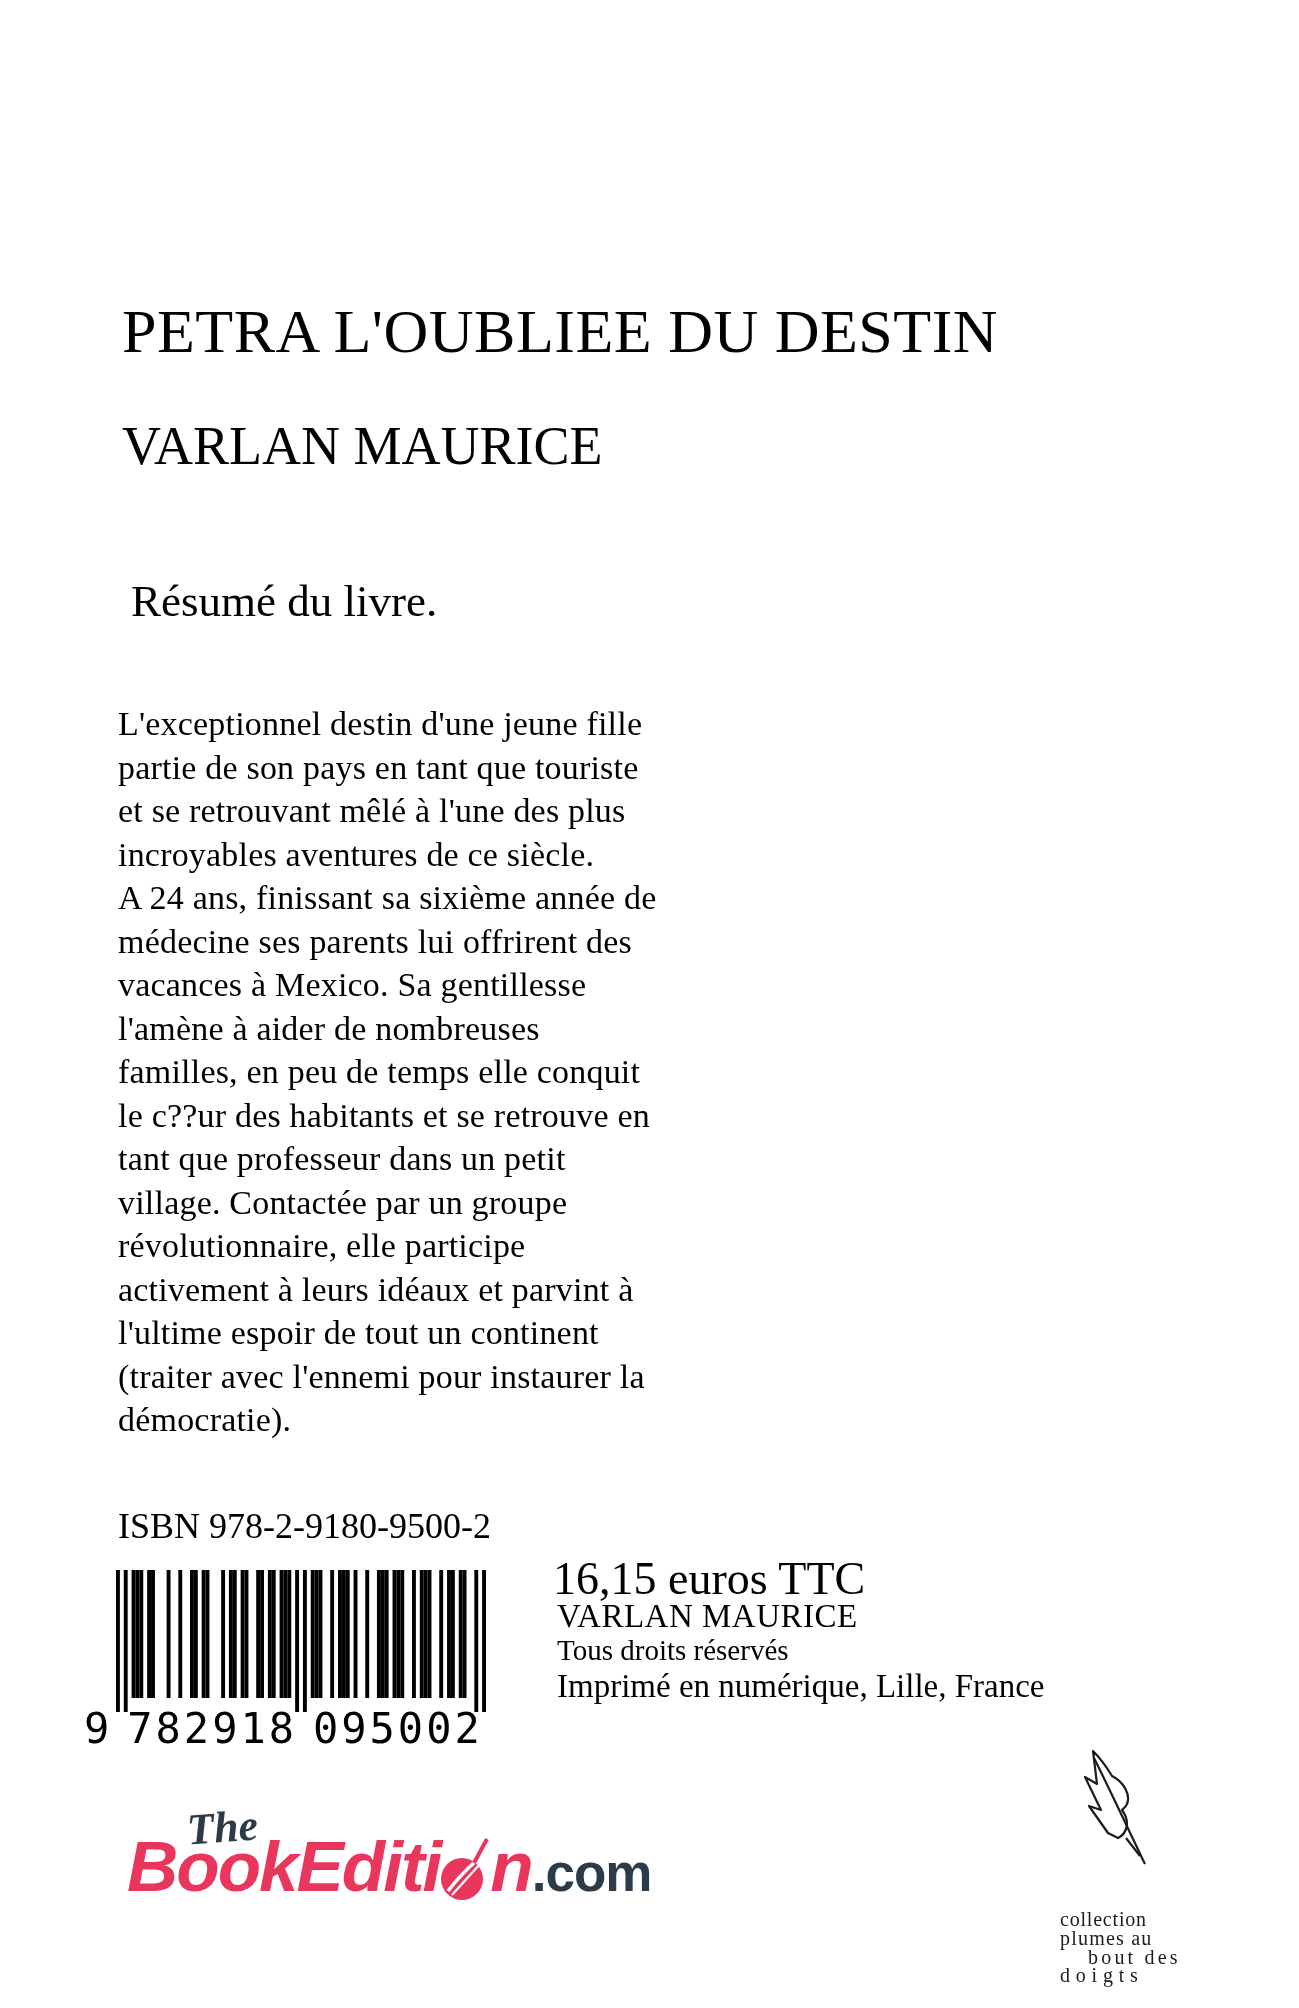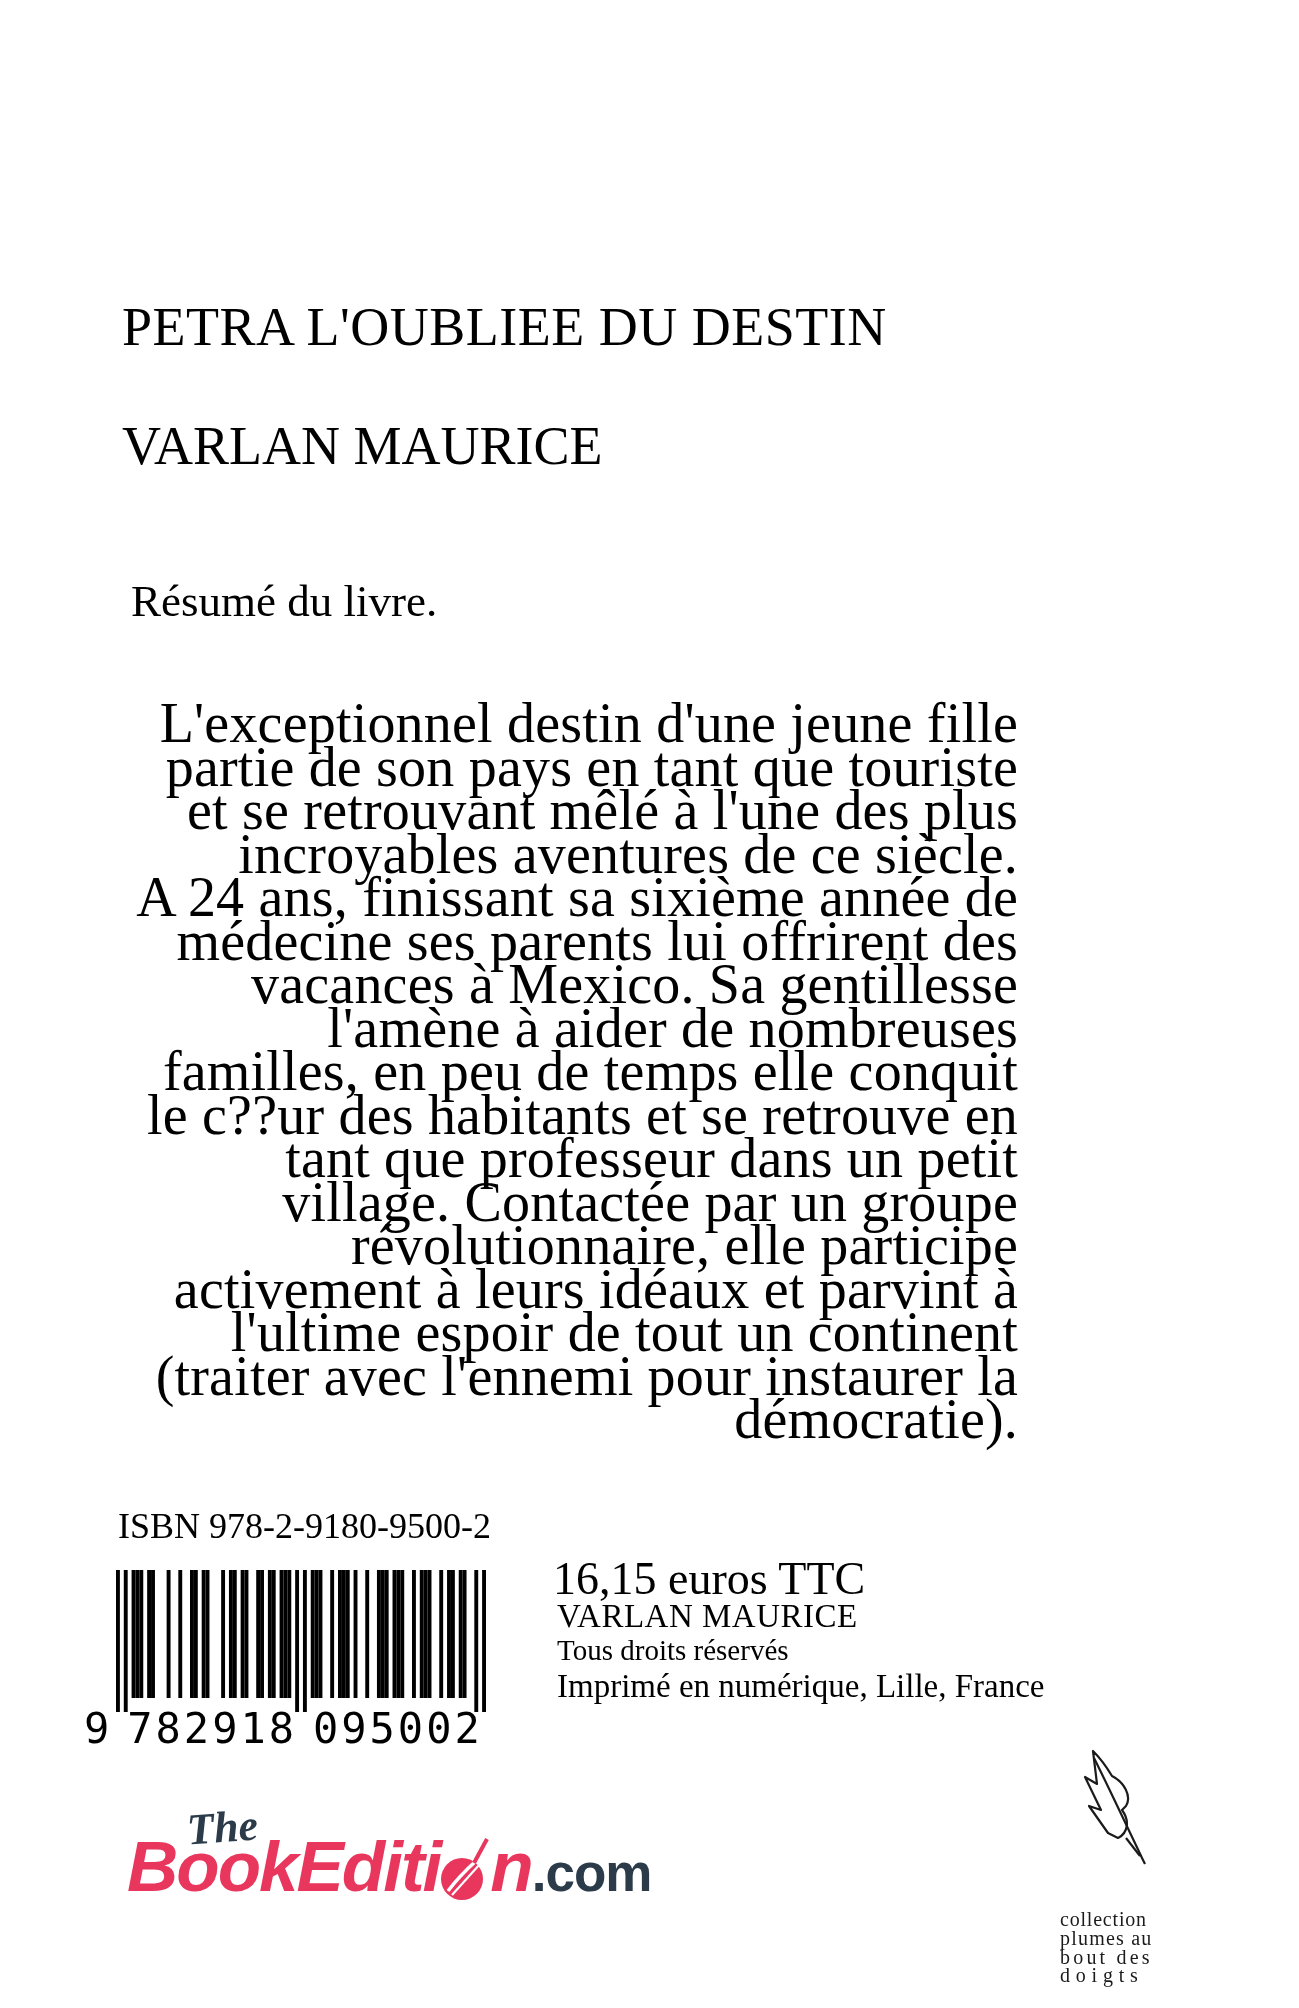--- a/index.html
+++ b/index.html
@@ -3,26 +3,26 @@
 <meta charset="utf-8">
 <style>
   html,body{margin:0;padding:0;}
   body{
     width:1299px;height:2008px;position:relative;overflow:hidden;
     background:#ffffff;color:#000;
     font-family:"Liberation Serif", serif;
   }
   .abs{position:absolute;}
 
-  #book-title{left:122px;top:296px;font-size:54px;letter-spacing:0.5px;white-space:nowrap;}
+  #book-title{left:122px;top:296px;font-size:62px;letter-spacing:0.5px;white-space:nowrap;}
   #book-author{left:122px;top:415px;font-size:54px;white-space:nowrap;}
   #resume-heading{left:131px;top:575px;font-size:45px;white-space:nowrap;}
   #book-description{
     left:118px;top:702px;width:900px;
-    font-size:56px;line-height:43.5px;white-space:pre-line;letter-spacing:0.2px;text-align:right;
+    font-size:34px;line-height:43.5px;white-space:pre-line;letter-spacing:0.2px;
   }
 
   #isbn-text{left:118px;top:1505px;font-size:36px;white-space:nowrap;}
   #barcode-svg{left:116px;top:1570px;}
   #barcode-svg rect{fill:#000;}
   #barcode-digits{
     left:84px;top:1704px;display:flex;align-items:flex-start;
     font-family:"DejaVu Sans Mono", monospace;font-size:42px;color:#000;
   }
   #barcode-digits .g0{margin-right:18px;}
@@ -58,21 +58,21 @@
   }
 
   #collection-mark{left:1040px;top:1748px;width:200px;}
   #quill-icon{position:absolute;left:24px;top:0;}
   #collection-label{
     position:absolute;left:20px;top:118px;width:160px;
     font-size:20px;line-height:18.8px;color:#1b1b1b;
   }
   #collection-label .c0{letter-spacing:0.8px;margin-top:44px;}
   #collection-label .c1{letter-spacing:1.2px;}
-  #collection-label .c2{letter-spacing:3.2px;}
+  #collection-label .c2{letter-spacing:3.2px;margin-left:28px;}
   #collection-label .c3{letter-spacing:5.8px;}
 </style>
 </head>
 <body>
 
 <div class="abs" id="book-title">PETRA L'OUBLIEE DU DESTIN</div>
 <div class="abs" id="book-author">VARLAN MAURICE</div>
 <div class="abs" id="resume-heading">Résumé du livre.</div>
 <div class="abs" id="book-description">L'exceptionnel destin d'une jeune fille
 partie de son pays en tant que touriste

